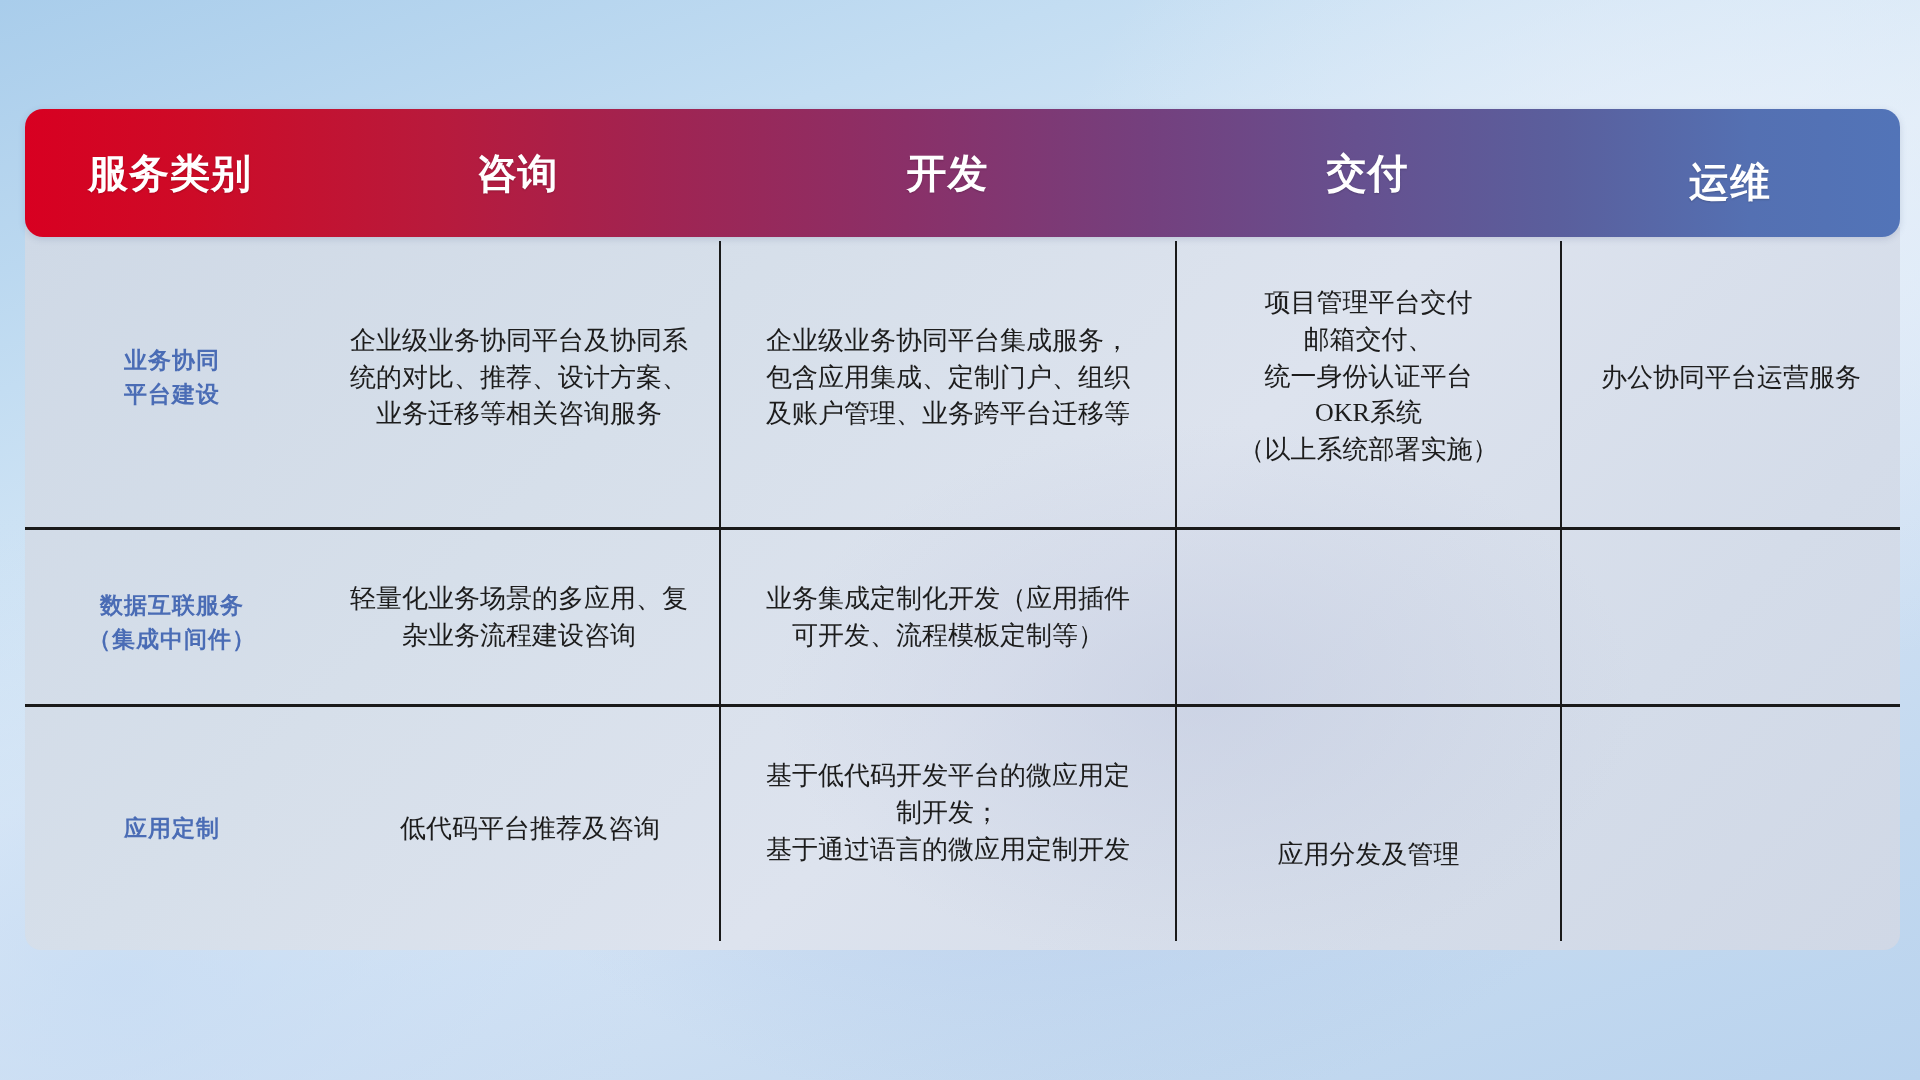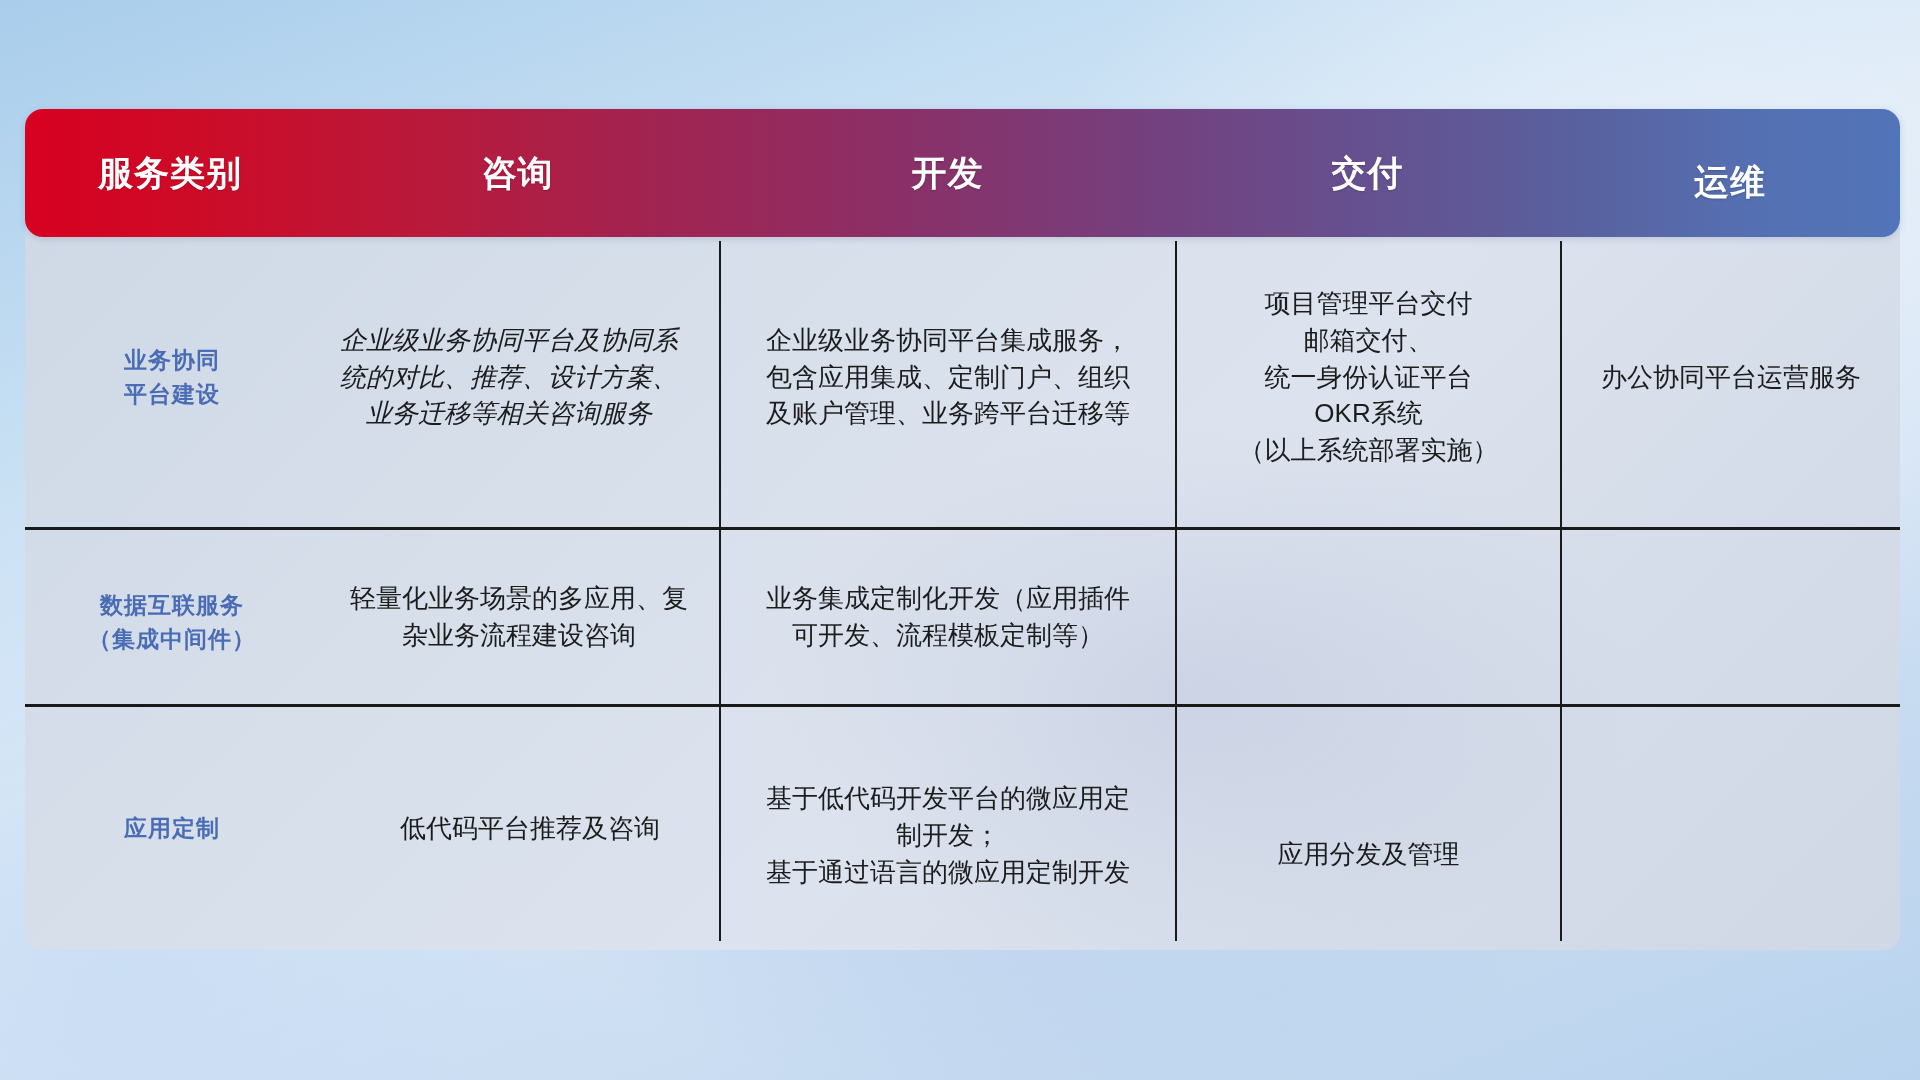--- a/index.html
+++ b/index.html
@@ -50,21 +50,21 @@
         #5a5f9d 82%,
         #5470b2 92%,
         #5274b8 100%);
     display: flex;
     align-items: center;
     box-shadow: 0 2px 7px rgba(60,80,120,0.18);
     z-index: 3;
   }
   .header-cell {
     color: #ffffff;
-    font-size: 35px;
+    font-size: 40px;
     font-weight: bold;
     text-align: center;
     letter-spacing: 1px;
     text-shadow: 0 1px 2px rgba(0,0,0,0.18);
     white-space: nowrap;
   }
 
   
   .body-block {
     position: absolute;
@@ -145,31 +145,31 @@
       <div class="grid-line h-line" style="left:0px; top:300px; width:1875px;"></div>
       <div class="grid-line h-line" style="left:0px; top:477px; width:1875px;"></div>
     </div>
 
     <div class="cells">
 
       <div class="cell" style="left:0px;    top:0px;   width:294px; height:300px;">
         <span class="cat-text">业务协同
 平台建设</span>
       </div>
-      <div class="cell" style="left:284px;  top:0px;   width:400px; height:300px;font-style:italic;">
+      <div class="cell" style="left:294px;  top:0px;   width:400px; height:300px;">
         <span class="cell-text">企业级业务协同平台及协同系
 统的对比、推荐、设计方案、
 业务迁移等相关咨询服务</span>
       </div>
       <div class="cell" style="left:696px;  top:0px;   width:454px; height:300px;">
         <span class="cell-text">企业级业务协同平台集成服务，
 包含应用集成、定制门户、组织
 及账户管理、业务跨平台迁移等</span>
       </div>
-      <div class="cell" style="left:1152px; top:0px;   width:383px; height:300px;">
+      <div class="cell" style="left:1152px; top:0px;   width:383px; height:300px;font-family:Liberation Serif, serif;">
         <span class="cell-text">项目管理平台交付
 邮箱交付、
 统一身份认证平台
 OKR系统
 （以上系统部署实施）</span>
       </div>
       <div class="cell" style="left:1537px; top:0px;   width:338px; height:300px;">
         <span class="cell-text">办公协同平台运营服务</span>
       </div>
 
@@ -191,21 +191,21 @@
       <div class="cell" style="left:1537px; top:303px; width:338px; height:174px;">
         <span class="cell-text"></span>
       </div>
 
       <div class="cell" style="left:0px;    top:480px; width:294px; height:243px;">
         <span class="cat-text">应用定制</span>
       </div>
       <div class="cell" style="left:305px;  top:480px; width:400px; height:243px;">
         <span class="cell-text">低代码平台推荐及咨询</span>
       </div>
-      <div class="cell" style="left:696px;  top:487px; width:454px; height:243px;">
+      <div class="cell" style="left:696px;  top:464px; width:454px; height:243px;">
         <span class="cell-text">基于低代码开发平台的微应用定
 制开发；
 基于通过语言的微应用定制开发</span>
       </div>
       <div class="cell" style="left:1152px; top:480px; width:383px; height:243px;margin-top:26px;">
         <span class="cell-text">应用分发及管理</span>
       </div>
       <div class="cell" style="left:1537px; top:480px; width:338px; height:243px;">
         <span class="cell-text"></span>
       </div>

